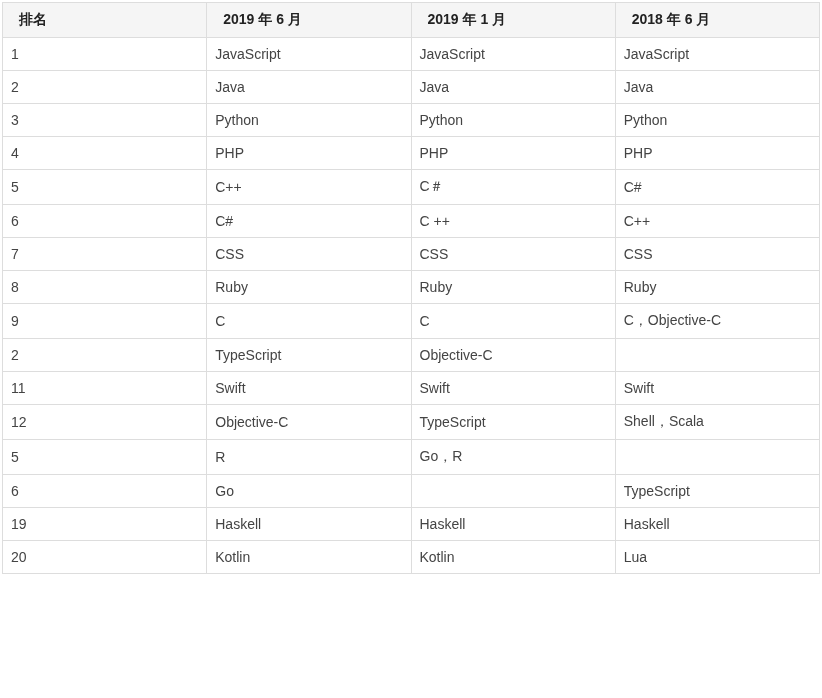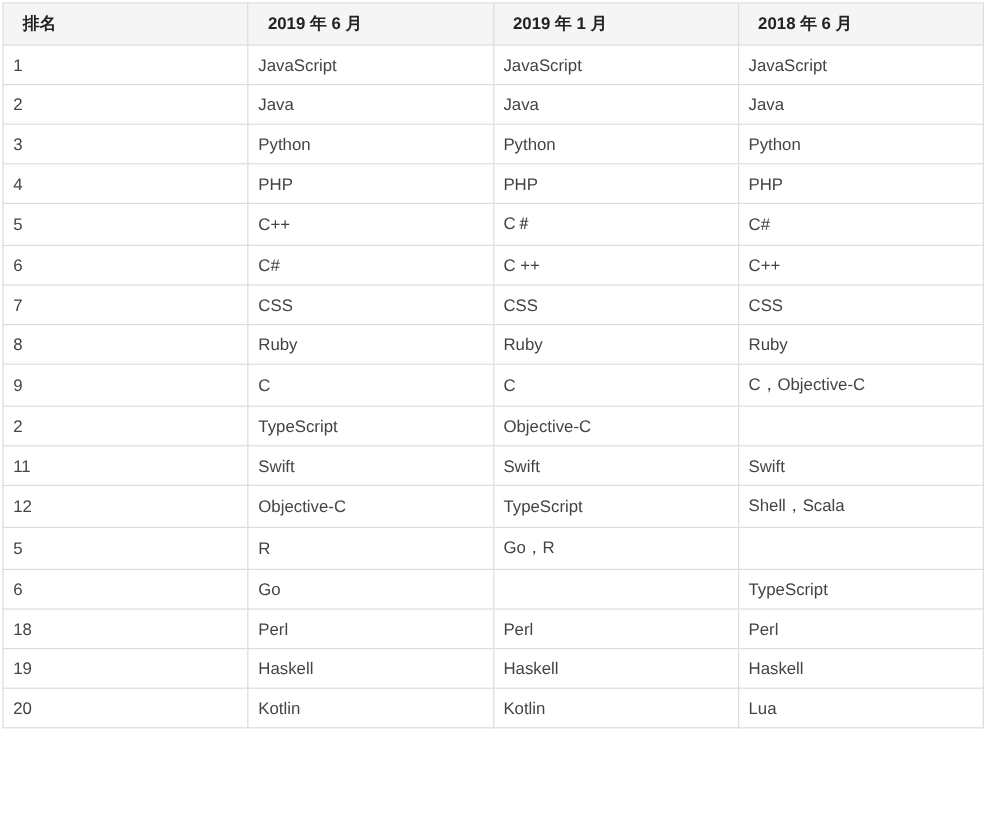--- a/index.html
+++ b/index.html
@@ -133,26 +133,20 @@
         <td>Go，R</td>
         <td></td>
       </tr>
     <tr>
         <td>6</td>
         <td>Go</td>
         <td></td>
         <td>TypeScript</td>
       </tr>
     <tr>
-        <td>18</td>
-        <td>Perl</td>
-        <td>Perl</td>
-        <td>Perl</td>
-      </tr>
-    <tr>
         <td>19</td>
         <td>Haskell</td>
         <td>Haskell</td>
         <td>Haskell</td>
       </tr>
     <tr>
         <td>20</td>
         <td>Kotlin</td>
         <td>Kotlin</td>
         <td>Lua</td>

